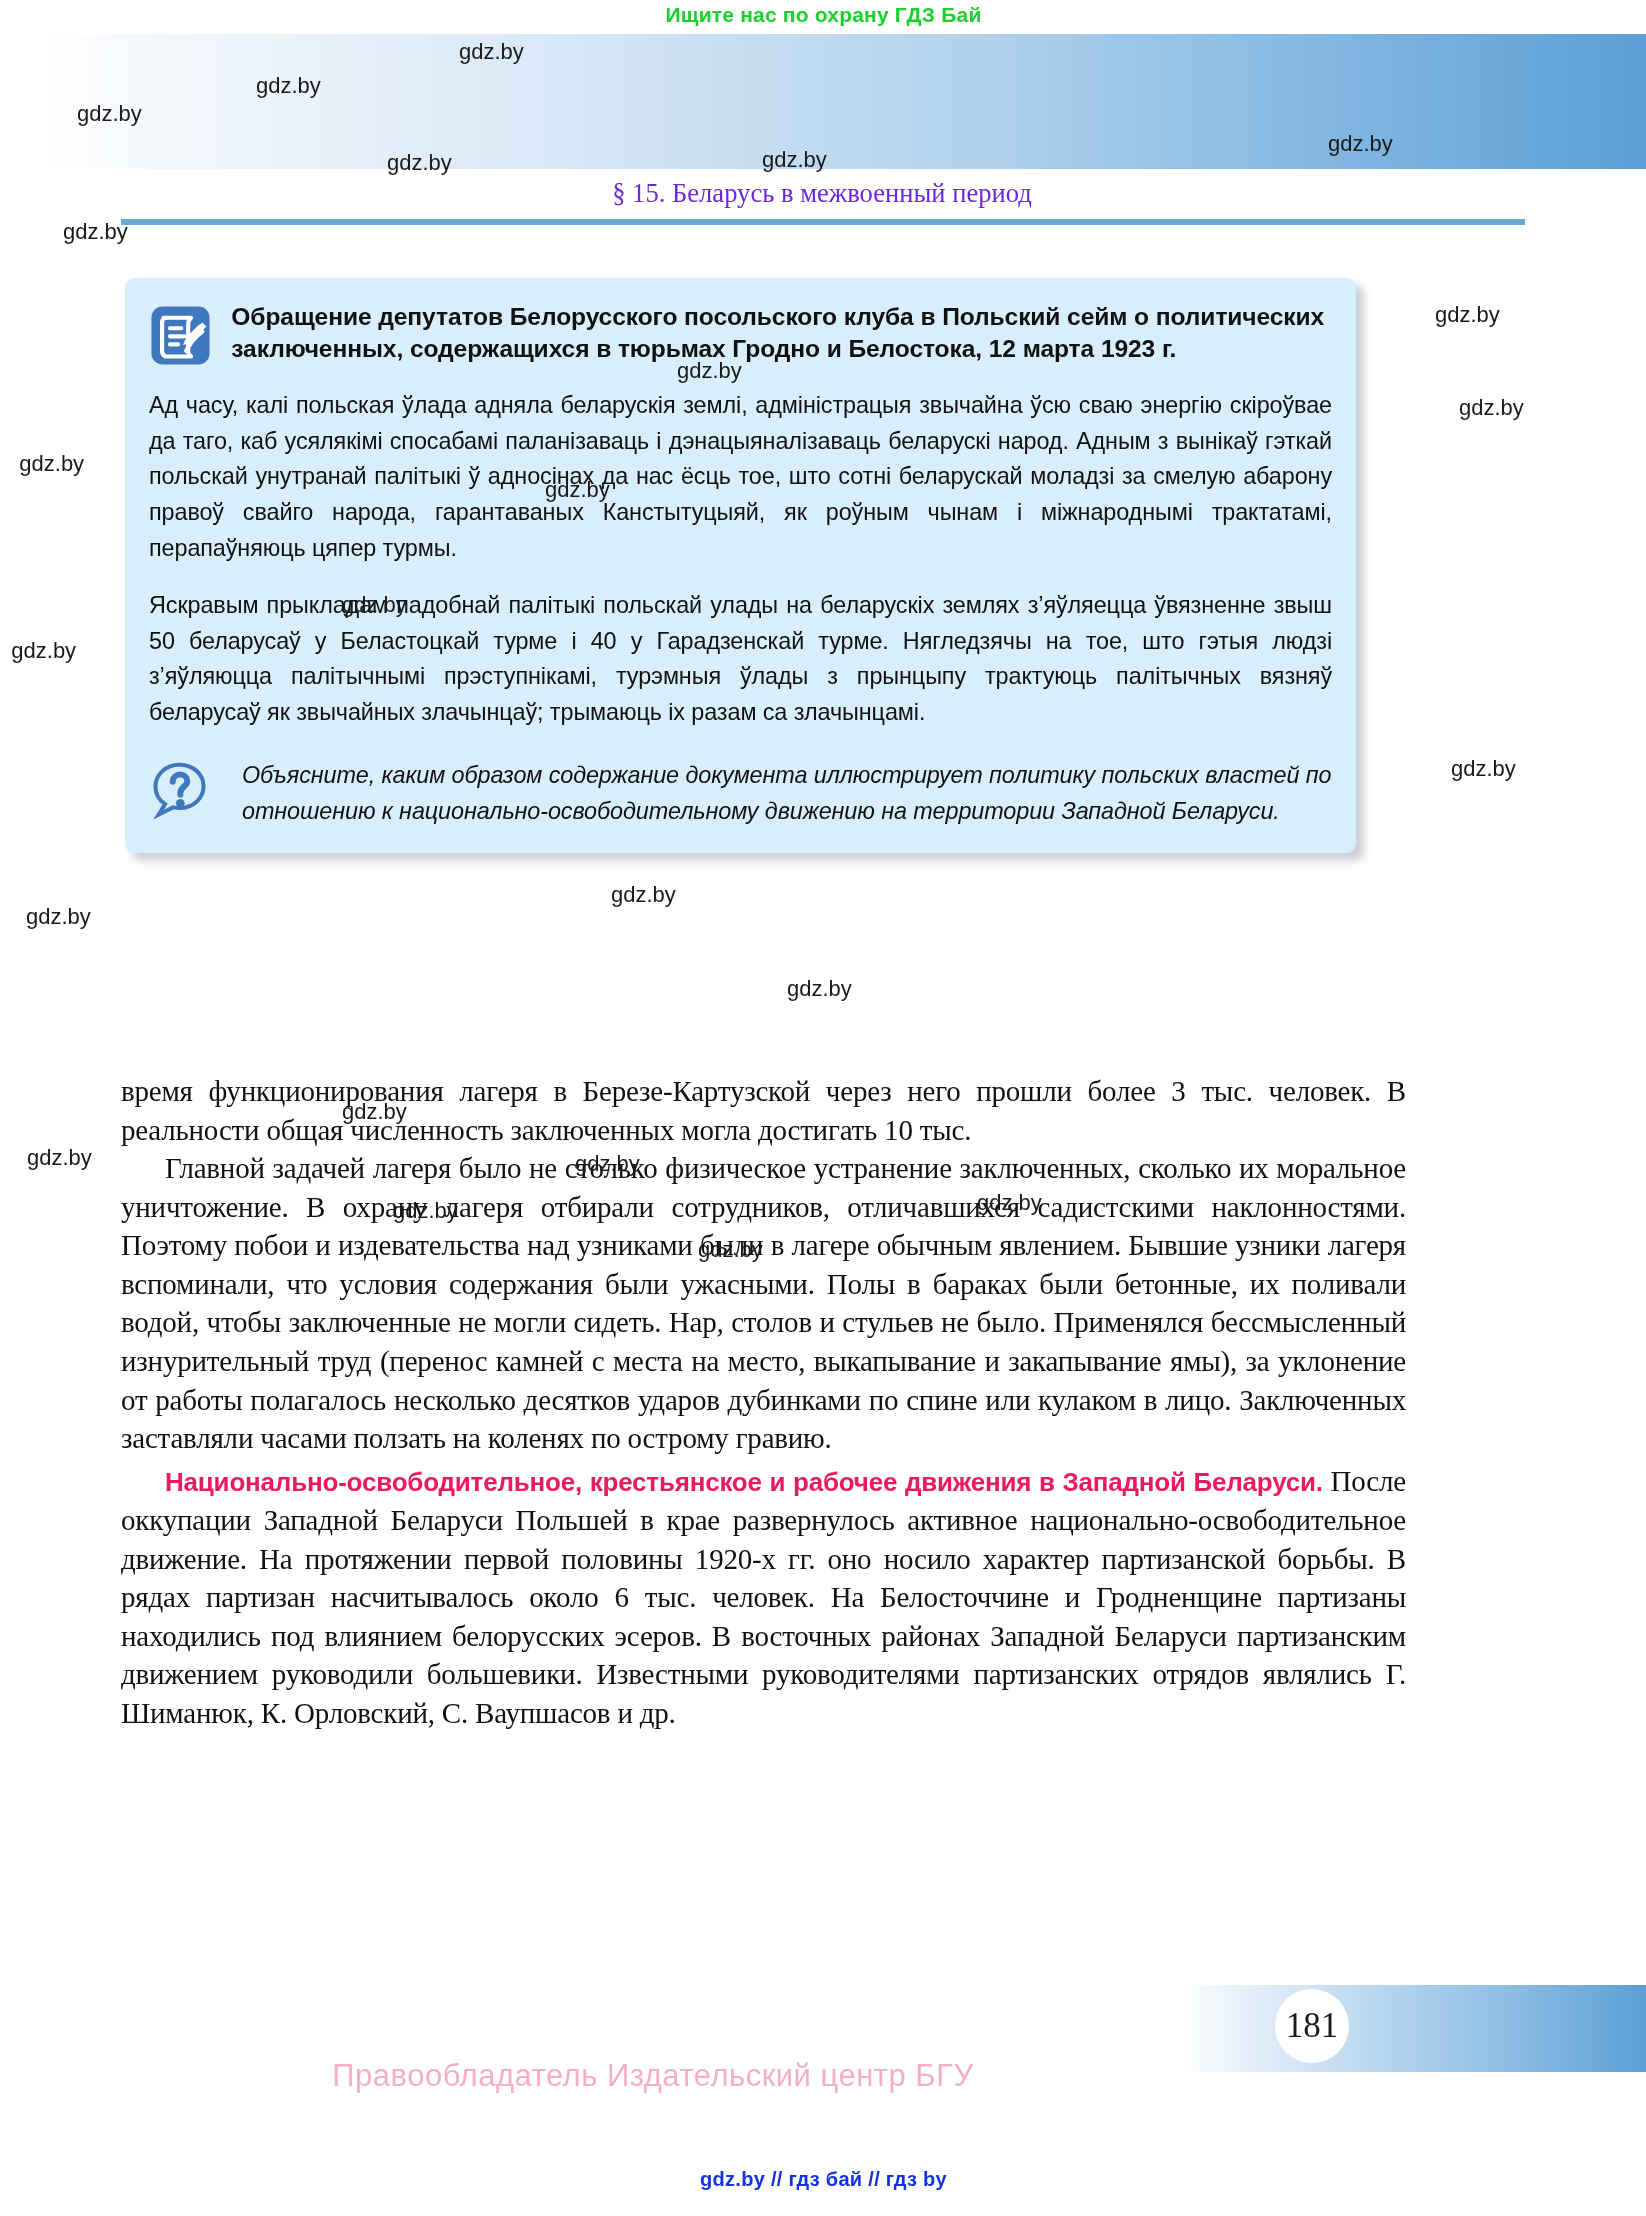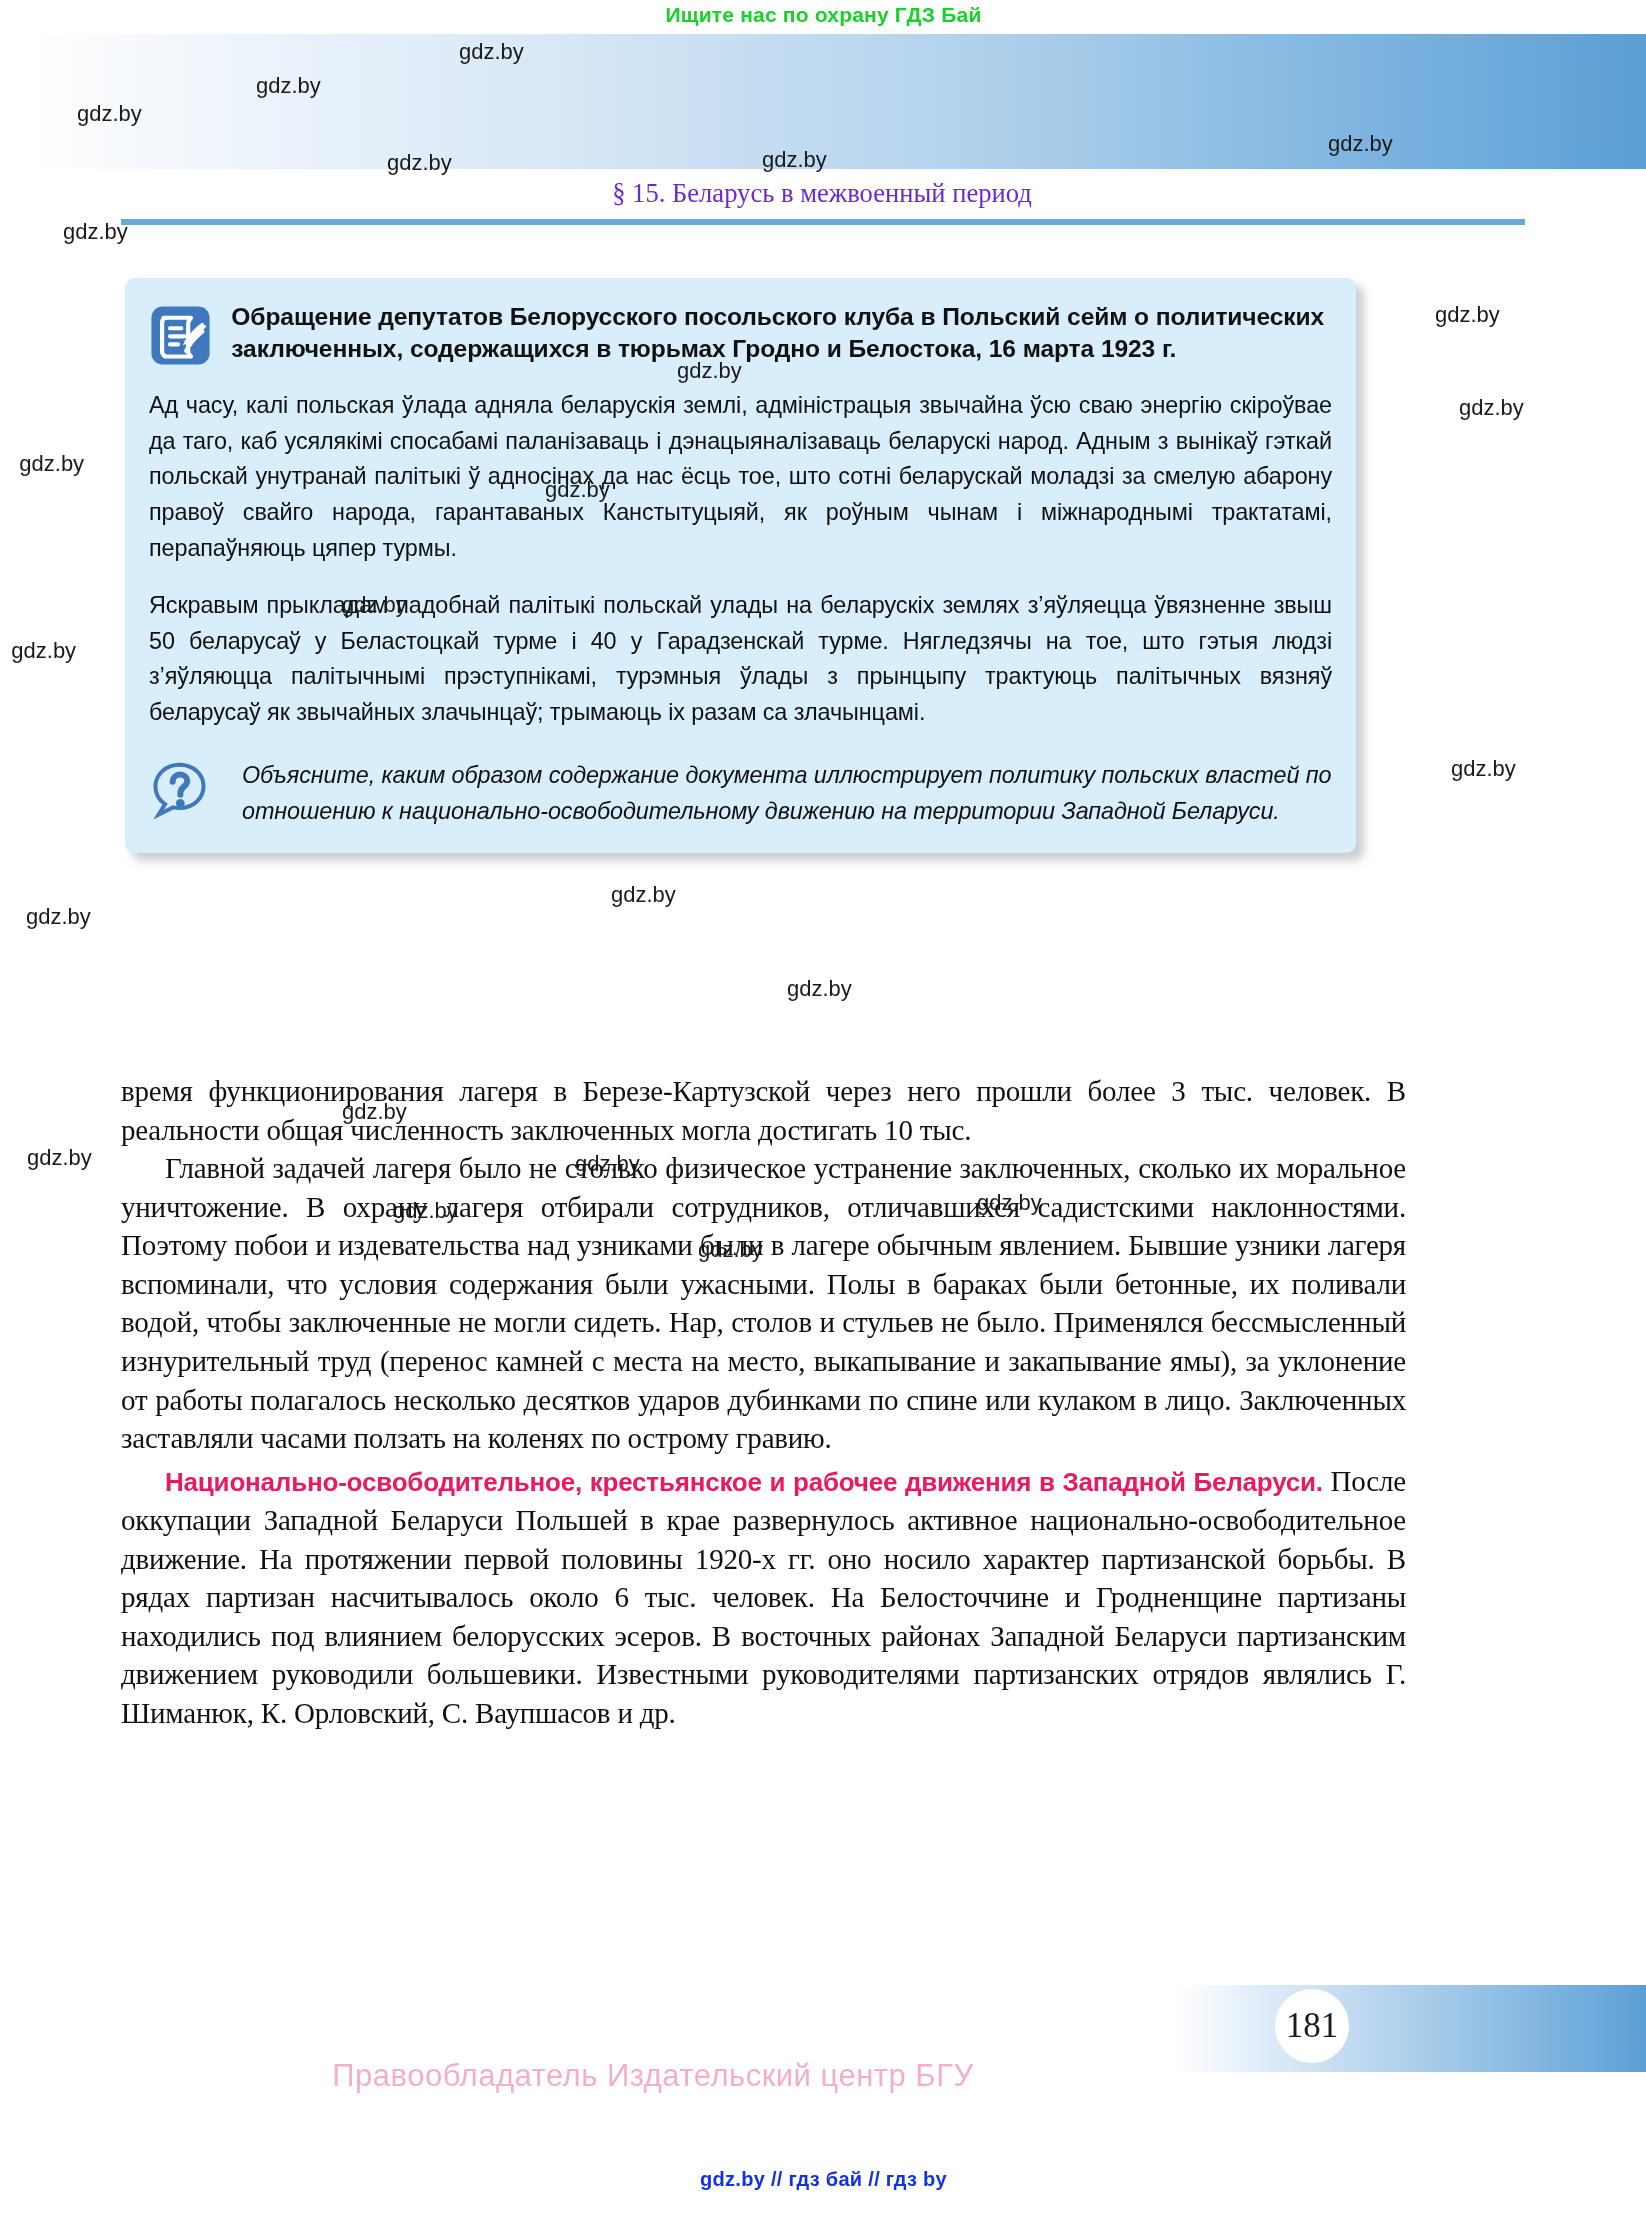--- a/index.html
+++ b/index.html
@@ -246,21 +246,21 @@
         <g fill="none" stroke="#ffffff" stroke-width="5.2" stroke-linecap="round" stroke-linejoin="round">
           <path d="M18 17h34c-3 3-3.5 5.5-3.5 8.5V58c0 3 .6 5 3.5 7H20c-3-1.6-3.8-3.6-3.8-7V22"></path>
           <path d="M16.5 22c0-3.2 2.2-5 5-5"></path>
           <path d="M26 30h14M26 40h18M26 50h10"></path>
           <path d="M46 58c5-10 12-18 20-24"></path>
         </g>
         <path d="M44 46c6-9 13-17 22-23l5 5c-6 7-14 14-23 20z" fill="#ffffff"></path>
         <path d="M42 51l3-7 5 4z" fill="#ffffff"></path>
       </svg>
     </span>
-    <div class="doc-title">Обращение депутатов Белорусского посольского клуба в Польский сейм о политических заключенных, содержащихся в тюрьмах Гродно и Белостока, 16 марта 1923 г.</div>
+    <div class="doc-title">Обращение депутатов Белорусского посольского клуба в Польский сейм о политических заключенных, содержащихся в тюрьмах Гродно и Белостока, 12 марта 1923 г.</div>
   </div>
 
   <div class="doc-para">Ад часу, калі польская ўлада адняла беларускія землі, адміністрацыя звычайна ўсю сваю энергію скіроўвае да таго, каб усялякімі спосабамі паланізаваць і дэнацыяналізаваць беларускі народ. Адным з вынікаў гэткай польскай унутранай палітыкі ў адносінах да нас ёсць тое, што сотні беларускай моладзі за смелую абарону правоў свайго народа, гарантаваных Канстытуцыяй, як роўным чынам і міжнароднымі трактатамі, перапаўняюць цяпер турмы.</div>
   <div class="doc-para">Яскравым прыкладам падобнай палітыкі польскай улады на беларускіх землях з’яўляецца ўвязненне звыш 50 беларусаў у Беластоцкай турме і 40 у Гарадзенскай турме. Нягледзячы на тое, што гэтыя людзі з’яўляюцца палітычнымі прэступнікамі, турэмныя ўлады з прынцыпу трактуюць палітычных вязняў беларусаў як звычайных злачынцаў; трымаюць іх разам са злачынцамі.</div>
 
   <div class="doc-q">
     <span class="q-icon">
       <svg viewBox="0 0 76 76" width="61" height="61" aria-hidden="true">
         <path d="M38 6C21 6 8 18 8 33c0 9 4.6 17 12 22l-8 13 18-9c2.6.5 5.3.8 8 .8 17 0 30-12 30-27S55 6 38 6z" fill="none" stroke="#3f78bd" stroke-width="5"></path>
         <path d="M29.5 27c0-5 4-9 9.2-9 5 0 9 3.6 9 8.4 0 6.4-8.6 7.2-8.6 14.2v2.6" fill="none" stroke="#3f78bd" stroke-width="7.5" stroke-linecap="round"></path>

